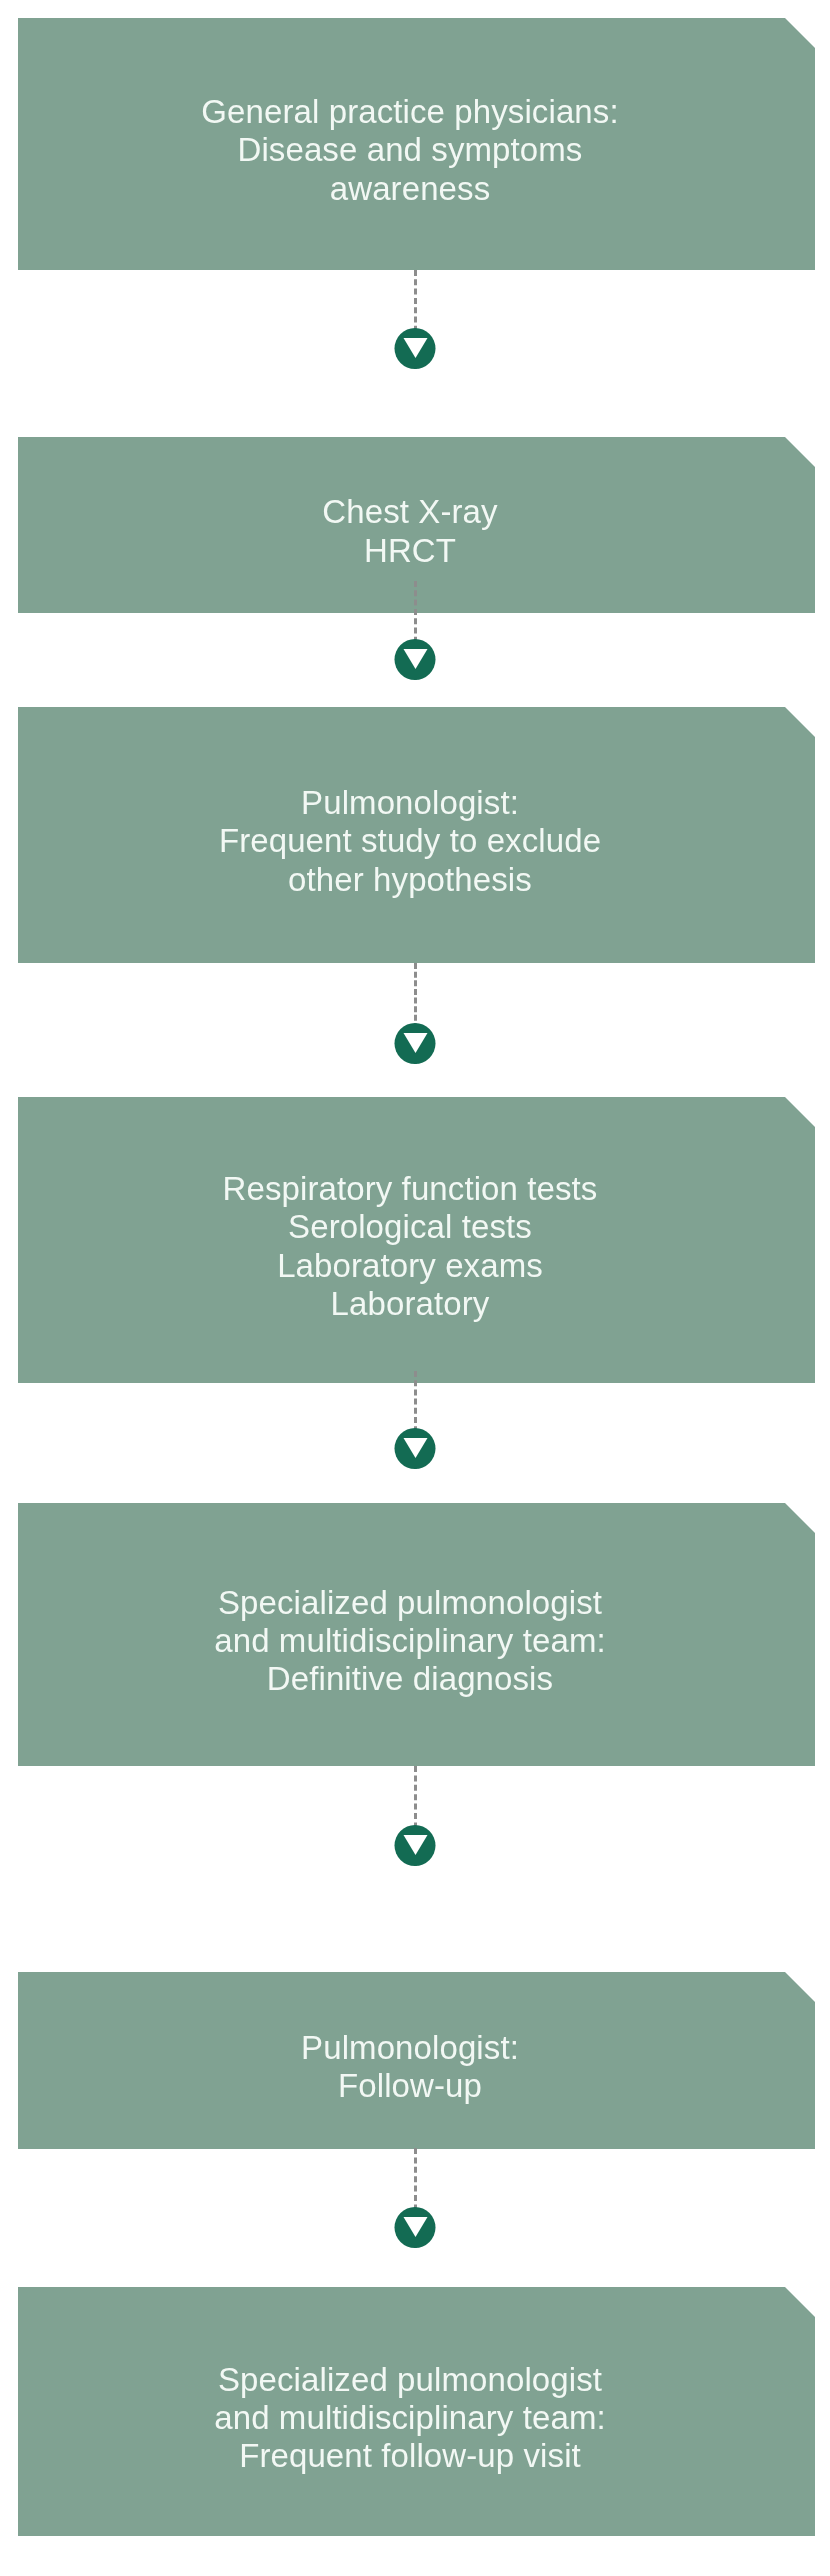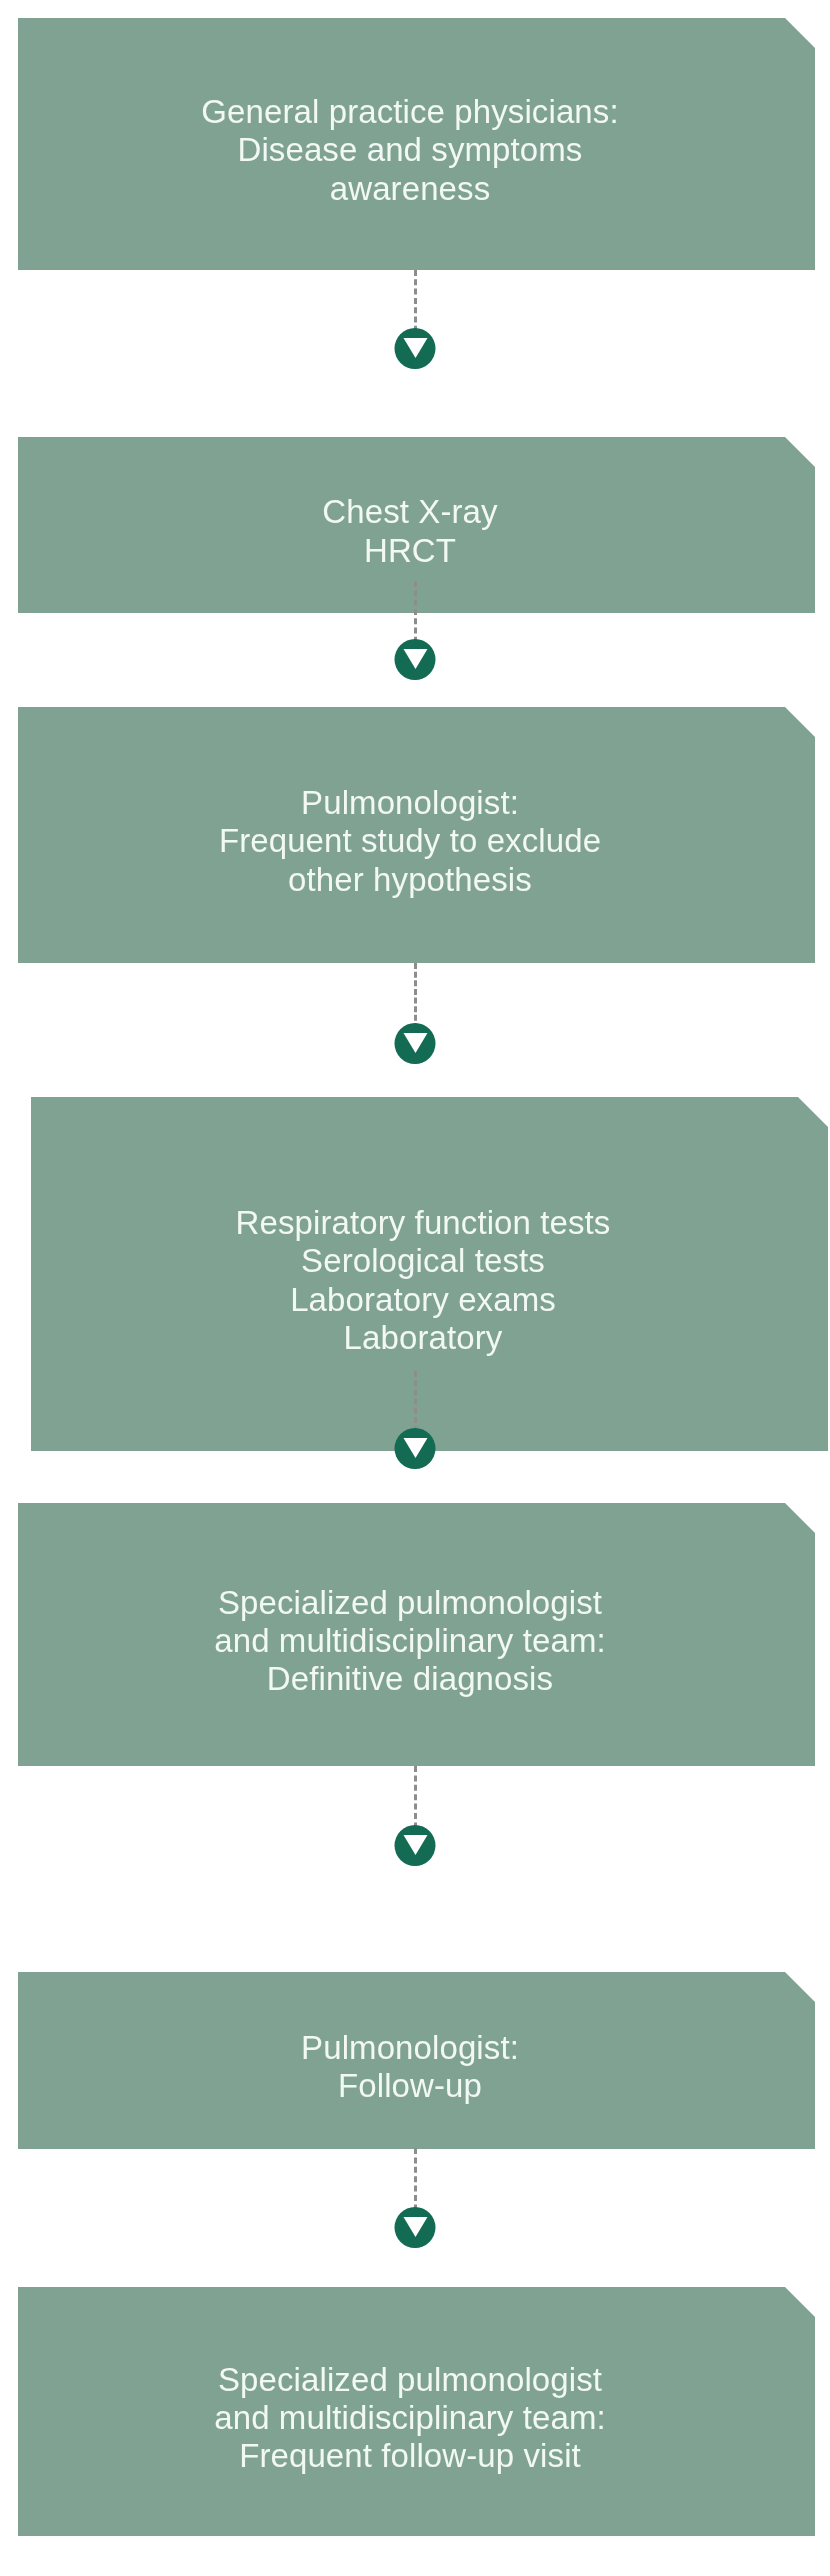--- a/index.html
+++ b/index.html
@@ -119,21 +119,21 @@
     <span class="node-line">other hypothesis</span>
   </div>
 
   <div class="connector" style="top:963px; height:101px;">
     <span class="conn-line"></span>
     <span class="conn-marker">
         <i class="tri"></i>
       </span>
   </div>
 
-  <div class="node" style="top:1097px; height:354px;margin-left:13px;">
+  <div class="node" style="top:1097px; height:286px;">
     <span class="node-line">Respiratory function tests</span>
     <span class="node-line">Serological tests</span>
     <span class="node-line">Laboratory exams</span>
     <span class="node-line">Laboratory</span>
   </div>
 
   <div class="connector" style="top:1371px; height:98px;">
     <span class="conn-line"></span>
     <span class="conn-marker">
         <i class="tri"></i>

